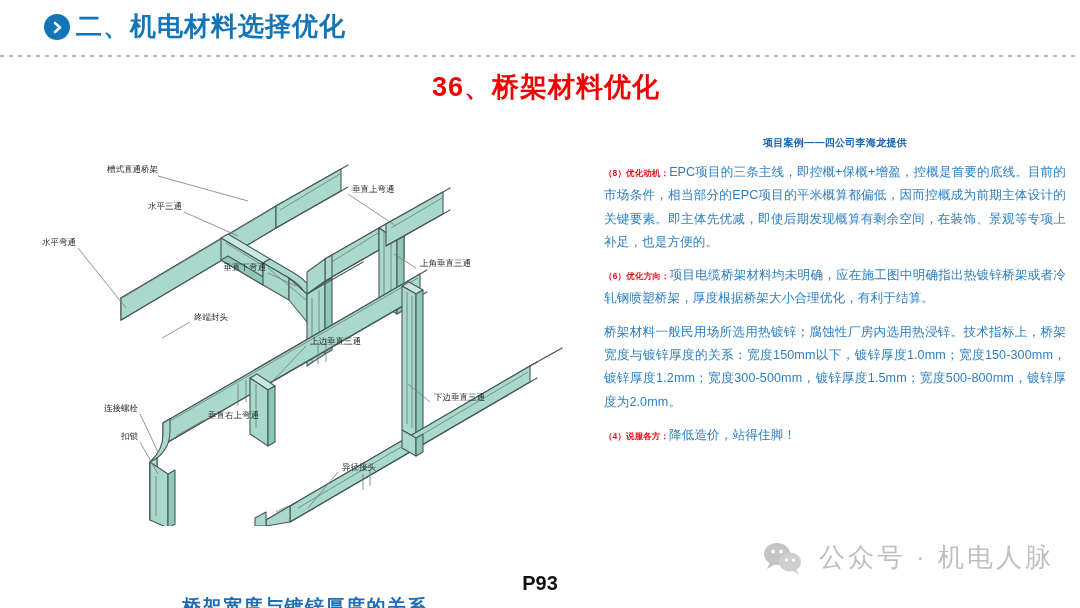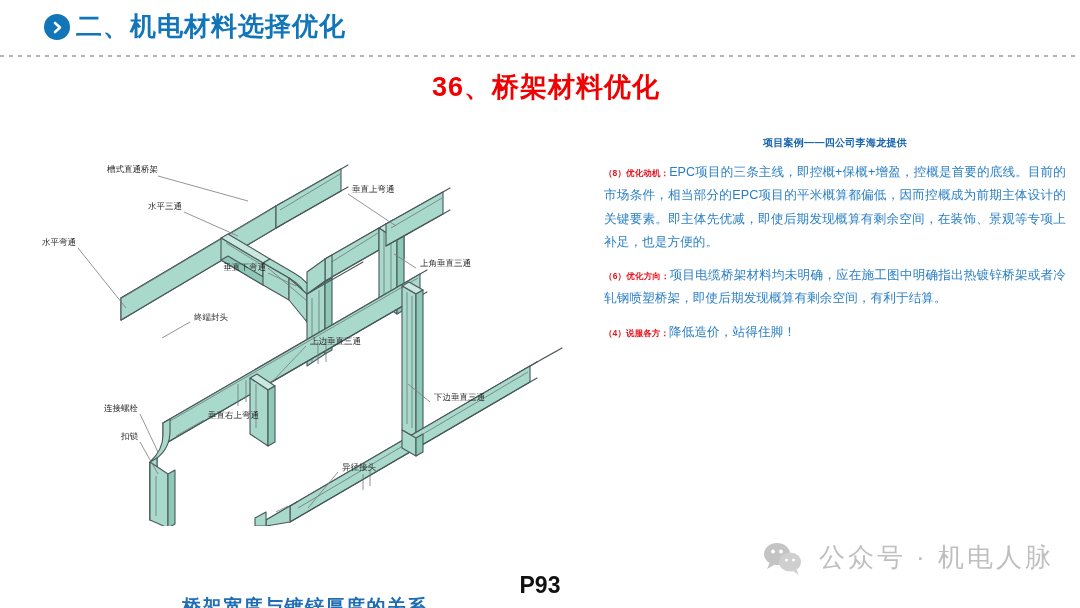--- a/index.html
+++ b/index.html
@@ -126,21 +126,21 @@
     font-weight: bold;
   }
 
   
   #page-number {
     position: absolute;
     left: 0;
     top: 572px;
     width: 1080px;
     text-align: center;
-    font-size: 23px;
+    font-size: 20px;
     font-weight: bold;
     color: #111111;
   }
   #watermark {
     position: absolute;
     right: 26px;
     top: 540px;
     display: flex;
     align-items: center;
     gap: 16px;
@@ -335,23 +335,26 @@
 <div id="text-panel">
   <div id="case-heading">项目案例——四公司李海龙提供</div>
 
 
   <p class="para">
     <span class="lbl">（8）优化动机：</span><span>EPC项目的三条主线，即控概+保概+增盈，控概是首要的底线。目前的市场条件，相当部分的EPC项目的平米概算都偏低，因而控概成为前期主体设计的关键要素。即主体先优减，即使后期发现概算有剩余空间，在装饰、景观等专项上补足，也是方便的。</span>
   </p>
 
 
   <p class="para">
-    <span class="lbl">（6）优化方向：</span><span>项目电缆桥架材料均未明确，应在施工图中明确指出热镀锌桥架或者冷轧钢喷塑桥架，即使后期发现概算有剩余空间，有利于结算。</span>
+    <span class="lbl">（6）优化方向：</span><span>项目电缆桥架材料均未明确，应在施工图中明确指出热镀锌桥架或者冷轧钢喷塑桥架，厚度根据桥架大小合理优化，有利于结算。</span>
   </p>
 
+  <p class="para">
+    <span>桥架材料一般民用场所选用热镀锌；腐蚀性厂房内选用热浸锌。技术指标上，桥架宽度与镀锌厚度的关系：宽度150mm以下，镀锌厚度1.0mm；宽度150-300mm，镀锌厚度1.2mm；宽度300-500mm，镀锌厚度1.5mm；宽度500-800mm，镀锌厚度为2.0mm。</span>
+  </p>
 
   <p class="para">
     <span class="lbl">（4）说服各方：</span><span>降低造价，站得住脚！</span>
   </p>
 </div>
 
 <div id="page-number">P93</div>
 
 <div id="watermark">
   <span id="watermark-wechat-icon">

